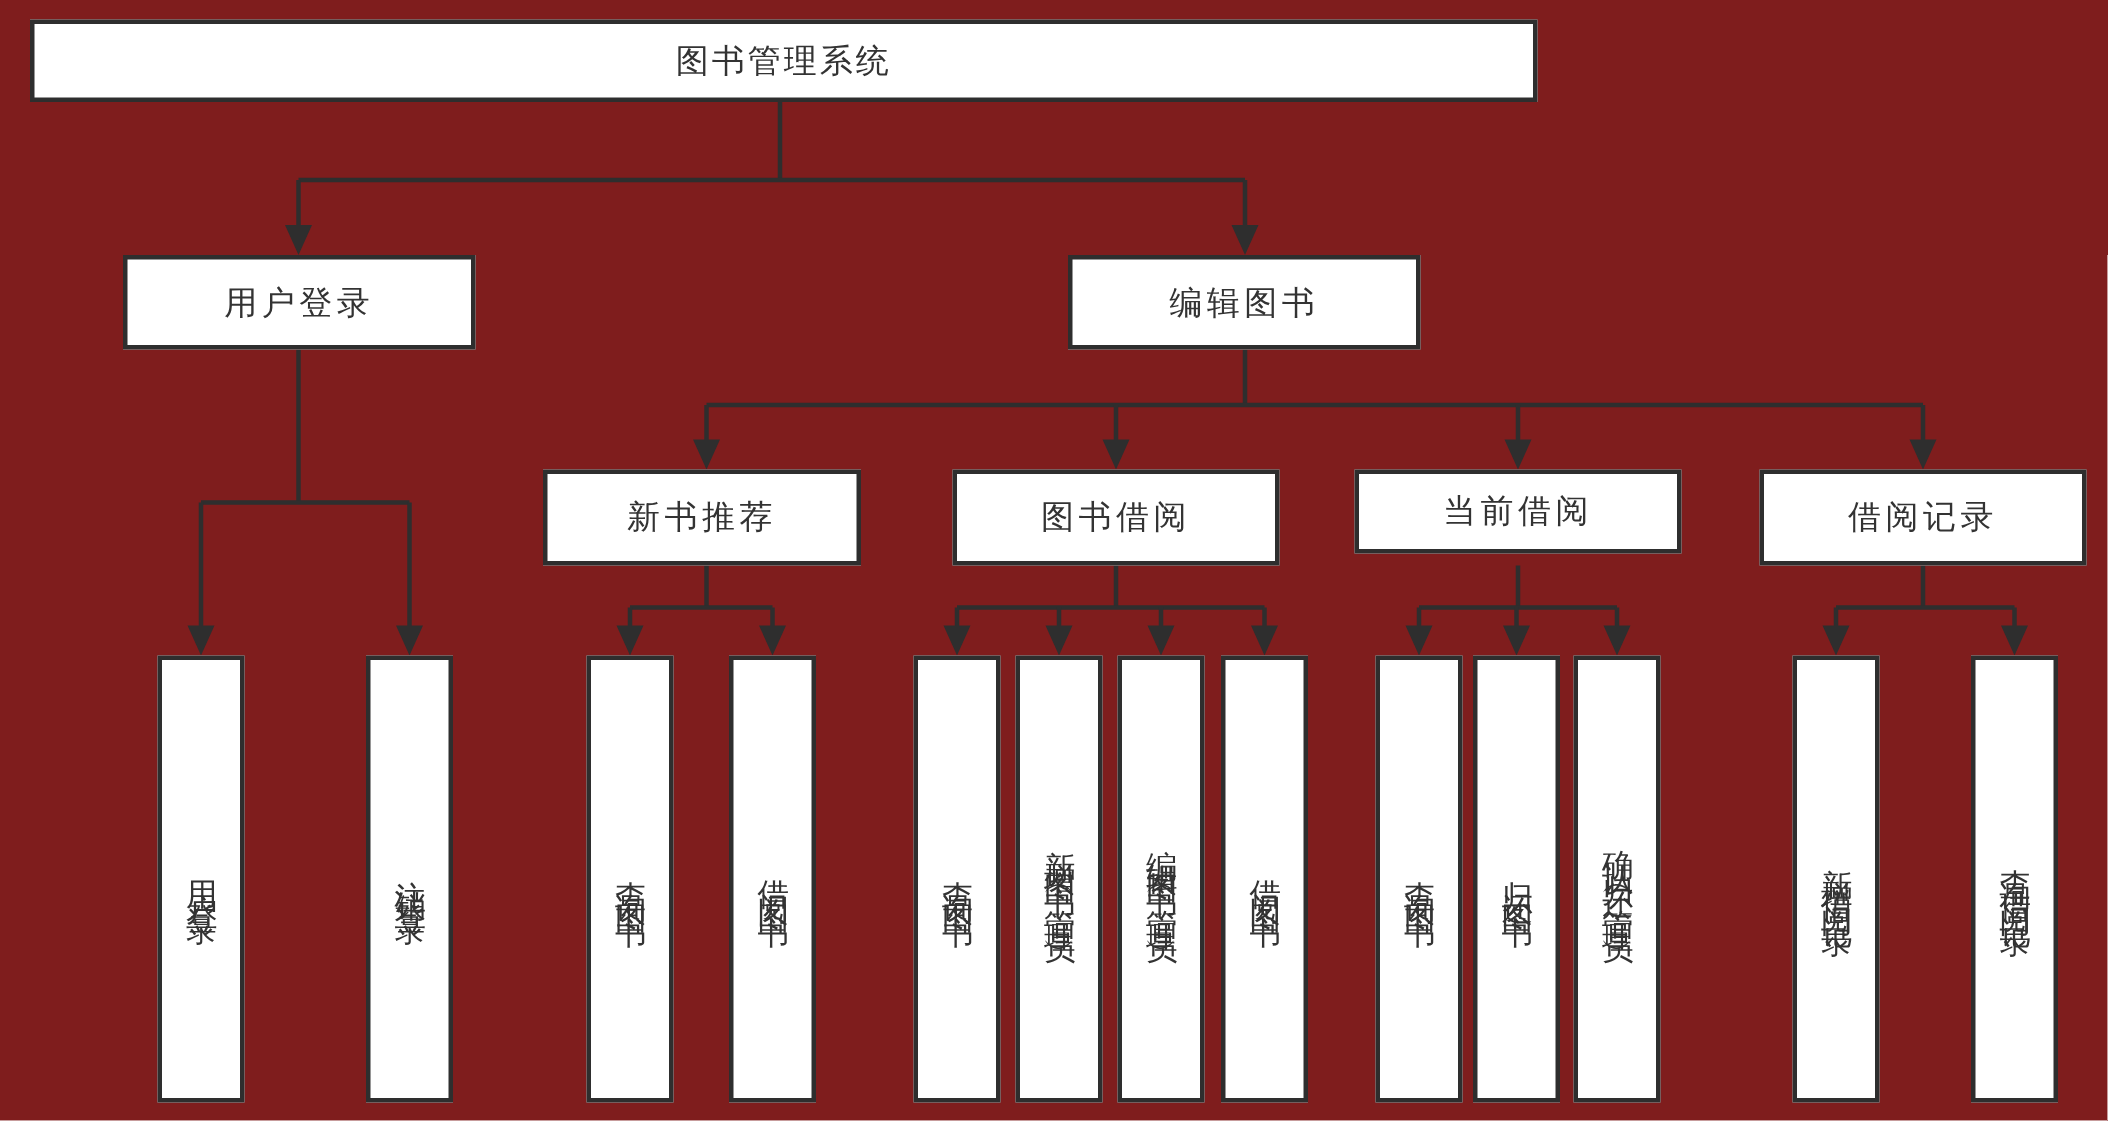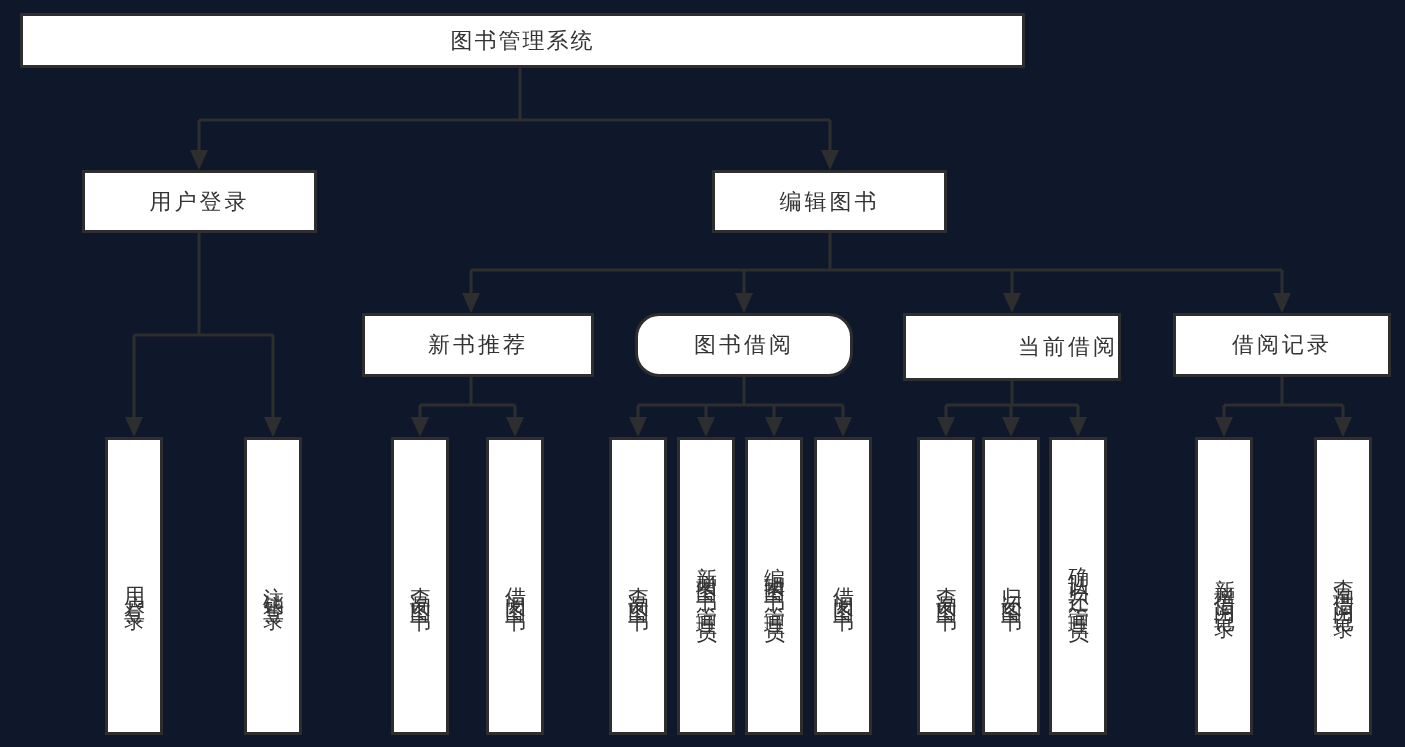--- a/index.html
+++ b/index.html
@@ -1,19 +1,19 @@
 <!DOCTYPE html>
 <html><head>
 <meta charset="utf-8">
 <style>
   html, body { margin: 0; padding: 0; background: #ffffff; }
   #canvas {
     position: relative;
     width: 1405px; height: 747px;
-    background: #0f172a;
+    background: #7f1d1d;
     font-family: "DejaVu Sans", "Liberation Sans", sans-serif;
     overflow: hidden;
   }
   #connectors { position: absolute; left: 0; top: 0; z-index: 1; }
   .box {
     position: absolute;
     box-sizing: border-box;
     border: 3px solid #2e2e2e;
     background: #ffffff;
     display: flex; align-items: center; justify-content: center;
@@ -121,27 +121,27 @@
     <span class="lbl">图书管理系统</span>
   </div>
 
   <div class="box" style="left:82px; top:170px; width:235px; height:63px;">
     <span class="lbl">用户登录</span>
   </div>
   <div class="box" style="left:712px; top:170px; width:235px; height:63px;">
     <span class="lbl">编辑图书</span>
   </div>
 
-  <div class="box" style="left:362px; top:313px; width:232px; height:64px;">
+  <div class="box" style="left:362px; top:313px; width:212px; height:64px;">
     <span class="lbl">新书推荐</span>
   </div>
-  <div class="box" style="left:635px; top:313px; width:218px; height:64px;border-radius:24px;">
+  <div class="box" style="left:635px; top:313px; width:218px; height:64px;">
     <span class="lbl">图书借阅</span>
   </div>
-  <div class="box" style="left:903px; top:313px; width:218px; height:68px;justify-content:flex-end;">
+  <div class="box" style="left:903px; top:313px; width:218px; height:56px;">
     <span class="lbl">当前借阅</span>
   </div>
   <div class="box" style="left:1173px; top:313px; width:218px; height:64px;">
     <span class="lbl">借阅记录</span>
   </div>
 
   <div class="box vbox" style="left:105px; top:437px; width:58px; height:298px;">
     <span class="lbl">用户登录</span>
   </div>
   <div class="box vbox" style="left:244px; top:437px; width:58px; height:298px;">

